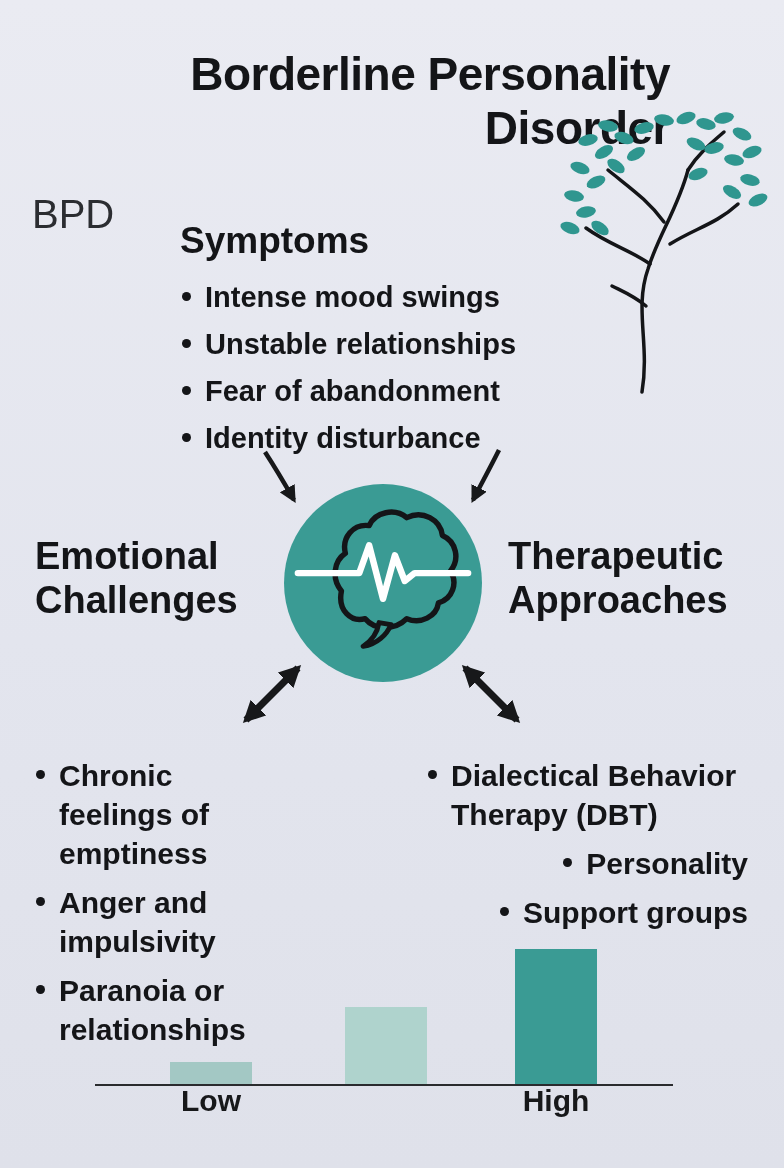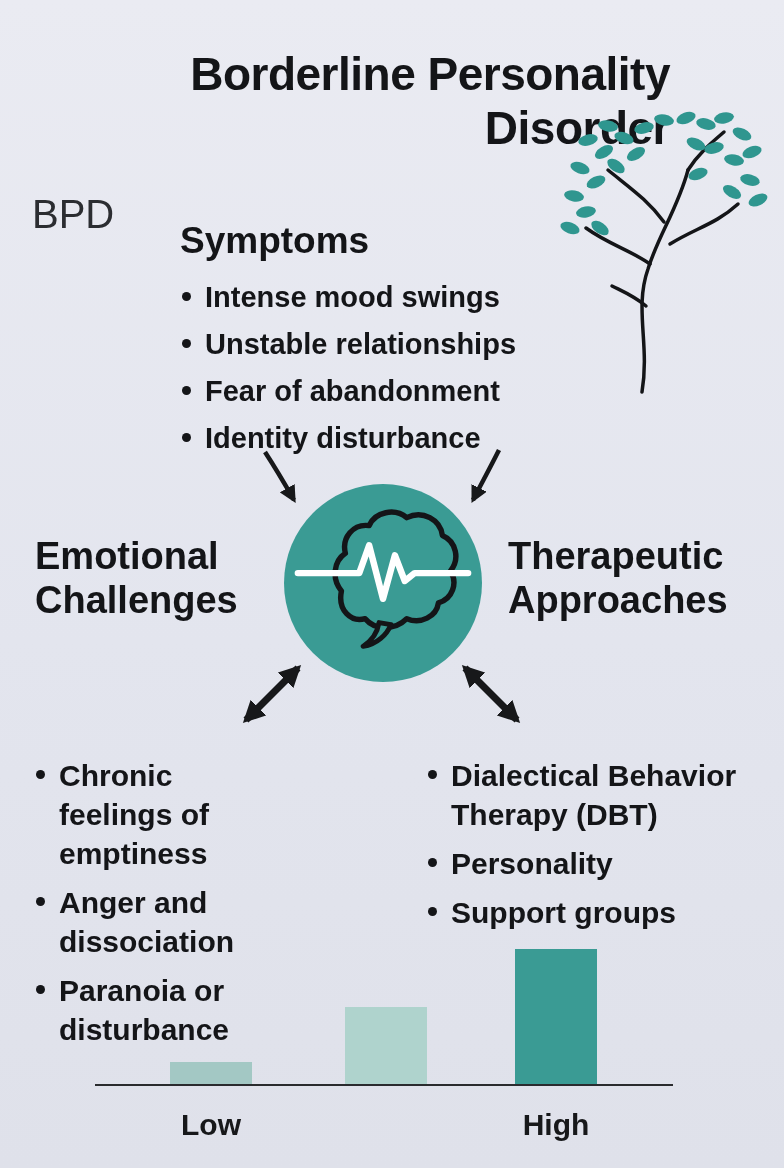--- a/index.html
+++ b/index.html
@@ -47,32 +47,32 @@
     border-radius: 50%; background: #3a9b94;
   }
   .brain-svg { position: absolute; inset: 0; width: 198px; height: 198px; }
 
   .side-label { position: absolute; font-size: 38px; font-weight: 600; line-height: 1.16; }
   .label-left  { left: 35px;  top: 534px; width: 235px; }
   .label-right { left: 508px; top: 534px; width: 258px; }
 
   .left-list  { position: absolute; left: 36px;  top: 756px; width: 255px; }
   .right-list { position: absolute; left: 428px; top: 756px; width: 320px; }
-  .left-list li, .right-list li { font-size: 30px; font-weight: 600; line-height: 39px; margin-bottom: 10px; }
+  .left-list li, .right-list li { font-size: 30px; font-weight: 600; line-height: 39px; margin-bottom: 10px; justify-content: flex-end; }
 
   .chart-baseline {
     position: absolute; left: 95px; top: 1084px; width: 578px; height: 2px;
     background: #2a2b2e;
   }
   .bar { position: absolute; bottom: 84px; width: 82px; background: #3a9b94; }
   .bar-0 { left: 170px; }
   .bar-1 { left: 345px; }
   .bar-2 { left: 515px; }
   .bar-label {
-    position: absolute; top: 1108px; width: 130px;
+    position: absolute; top: 1084px; width: 130px;
     text-align: center; font-size: 30px; font-weight: 600; color: #17181a;
   }
   .bl-0 { left: 146px; }
   .bl-1 { left: 321px; }
   .bl-2 { left: 491px; }
 </style>
 </head>
 <body>
 
 <div class="canvas">
@@ -169,25 +169,25 @@
   <div class="side-label label-left">Emotional Challenges</div>
   <div class="side-label label-right">Therapeutic Approaches</div>
 
   <ul class="blist left-list">
     <li>
         <span class="dot"></span>
         <span>Chronic feelings of emptiness</span>
       </li>
     <li>
         <span class="dot"></span>
-        <span>Anger and dissociation</span>
-      </li>
-    <li>
-        <span class="dot"></span>
-        <span>Paranoia or disturbance</span>
+        <span>Anger and impulsivity</span>
+      </li>
+    <li>
+        <span class="dot"></span>
+        <span>Paranoia or relationships</span>
       </li>
   </ul>
 
   <ul class="blist right-list">
     <li>
         <span class="dot"></span>
         <span>Dialectical Behavior Therapy (DBT)</span>
       </li>
     <li>
         <span class="dot"></span>

